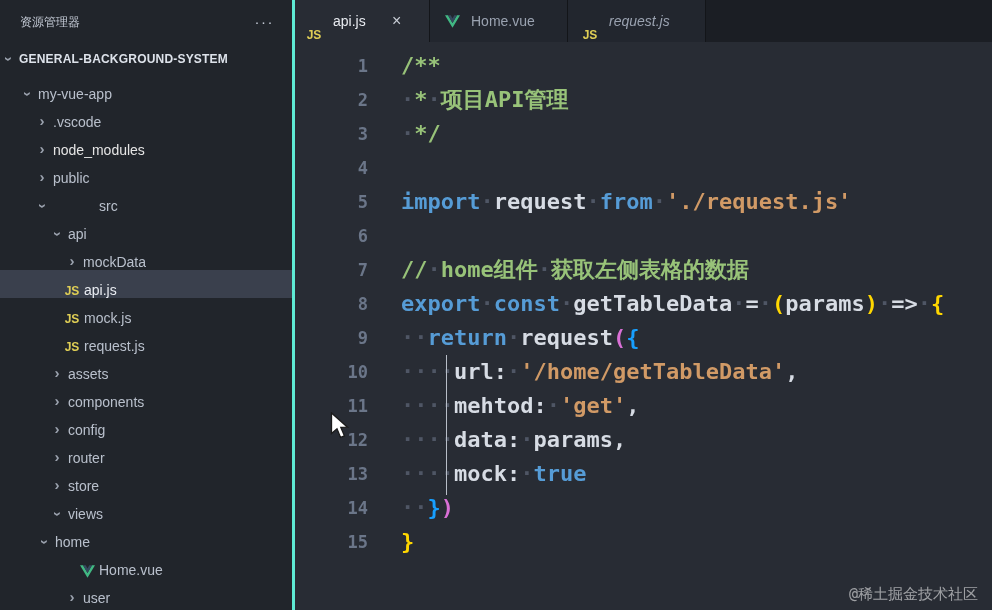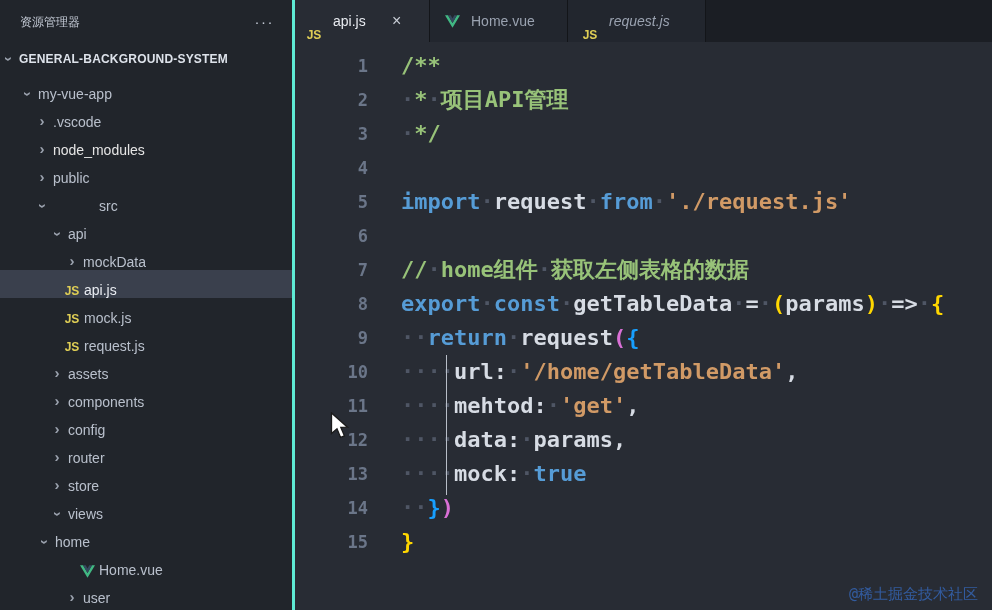--- a/index.html
+++ b/index.html
@@ -48,21 +48,21 @@
   .t-str{color:var(--c-str,#d19a66);}
   .t-com{color:var(--c-com,#98c379);}
   .t-fg{color:var(--c-fg,#d7dce4);}
   .t-ws{color:var(--c-ws,#4f5665);}
   .t-b1{color:var(--c-b1,#ffd700);}
   .t-b2{color:var(--c-b2,#da70d6);}
   .t-b3{color:var(--c-b3,#179fff);}
   .bracket-guide{position:absolute;left:154px;top:313px;width:1px;height:140px;
                  background:var(--c-guide,#b8bec8);}
 
-  .watermark{position:absolute;right:14px;bottom:6px;color:#3b82f6;opacity:.55;
+  .watermark{position:absolute;right:14px;bottom:6px;color:#ffffff;opacity:.55;
              font-size:15px;z-index:5;}
   .cursor{position:absolute;left:330px;top:412px;z-index:9;pointer-events:none;}
 </style>
 </head>
 <body>
 
 <div class="app">
 
   <div class="sidebar">
     <div class="side-title">

